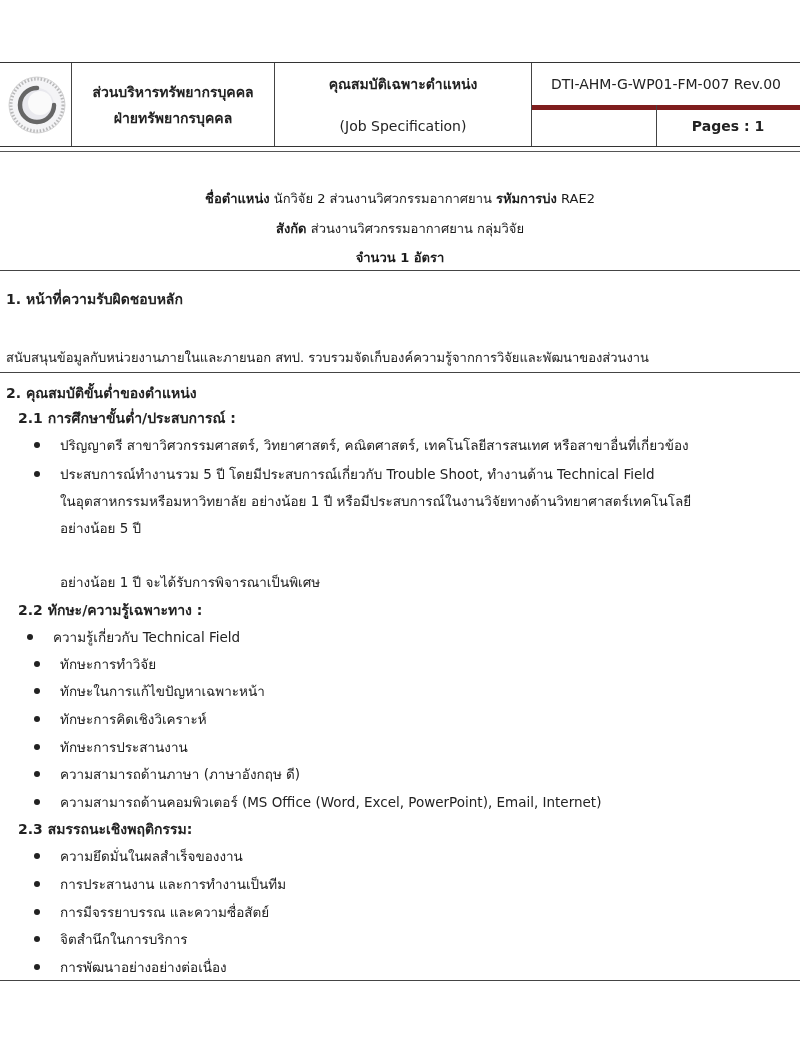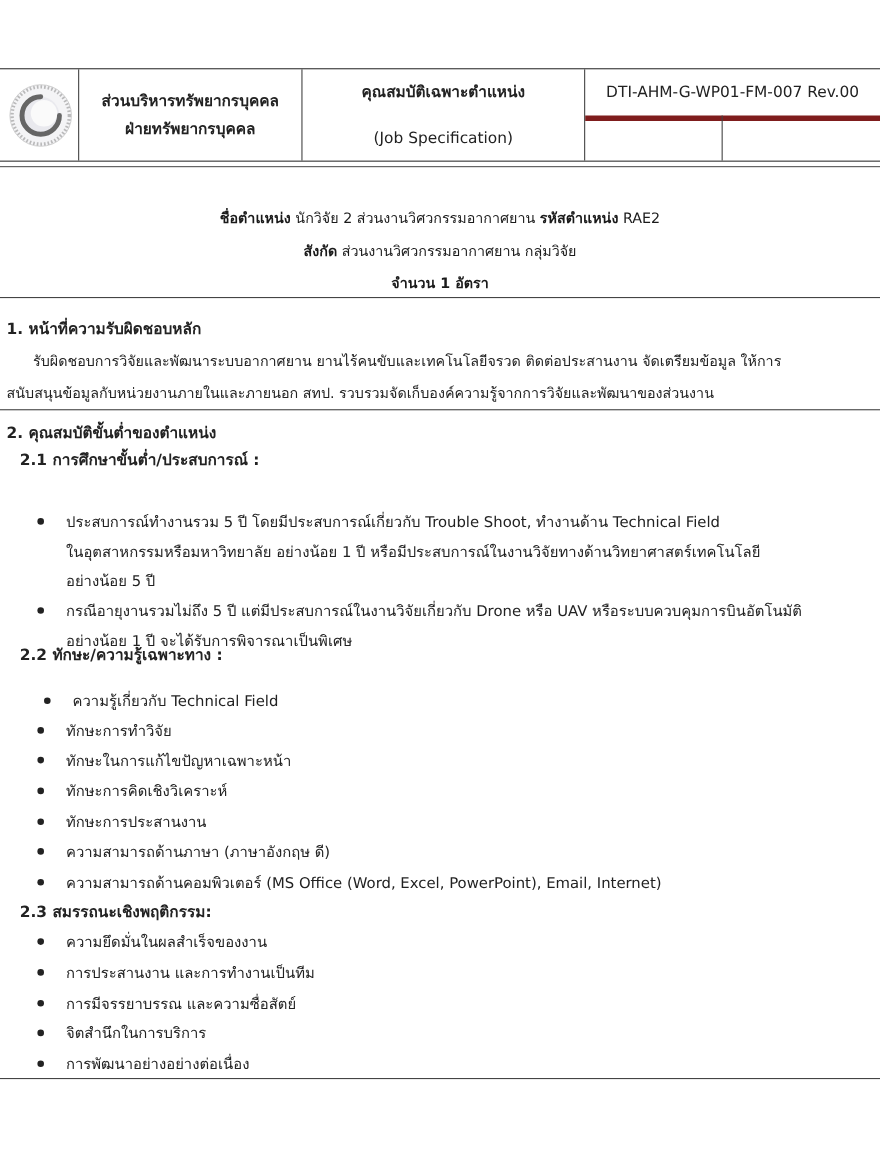--- a/index.html
+++ b/index.html
@@ -63,55 +63,55 @@
       <div class="dept-line">ส่วนบริหารทรัพยากรบุคคล</div>
       <div class="dept-line">ฝ่ายทรัพยากรบุคคล</div>
     </div>
     <div class="cell c-title">
       <div class="title-line b">คุณสมบัติเฉพาะตำแหน่ง</div>
       <div class="title-line">(Job Specification)</div>
     </div>
     <div class="cell c-right">
       <div class="r1">DTI-AHM-G-WP01-FM-007 Rev.00</div>
       <div class="r2a"></div>
+      <div class="r2b">Pages : 1</div>
     </div>
   </div>
   <div class="hdr-rule2"></div>
 
   <div class="center-block" style="top:188px;">
     <b>ชื่อตำแหน่ง</b>
     <span>นักวิจัย 2 ส่วนงานวิศวกรรมอากาศยาน</span>
-    <b>รหัสตำแหน่ง</b>
+    <b>รหัมการบ่ง</b>
     <span>RAE2</span>
   </div>
   <div class="center-block" style="top:218px;">
     <b>สังกัด</b>
     <span>ส่วนงานวิศวกรรมอากาศยาน กลุ่มวิจัย</span>
   </div>
   <div class="center-block" style="top:247px; font-weight:bold;">จำนวน 1 อัตรา</div>
 
   <div class="rule" style="top:270px;"></div>
 
   <div class="line h1" style="left:6px; top:288px;">1. หน้าที่ความรับผิดชอบหลัก</div>
-  <div class="line" style="left:30px; top:318px; font-size:13px;">รับผิดชอบการวิจัยและพัฒนาระบบอากาศยาน ยานไร้คนขับและเทคโนโลยีจรวด ติดต่อประสานงาน จัดเตรียมข้อมูล ให้การ</div>
   <div class="line" style="left:6px; top:347px; font-size:13px;">สนับสนุนข้อมูลกับหน่วยงานภายในและภายนอก สทป. รวบรวมจัดเก็บองค์ความรู้จากการวิจัยและพัฒนาของส่วนงาน</div>
 
   <div class="rule" style="top:372px;"></div>
 
   <div class="line h1" style="left:6px; top:382px;">2. คุณสมบัติขั้นต่ำของตำแหน่ง</div>
   <div class="line h2" style="left:18px; top:407px;">2.1 การศึกษาขั้นต่ำ/ประสบการณ์ :</div>
 
+  <div class="line bullet" style="left:60px; top:434px;">ปริญญาตรี สาขาวิศวกรรมศาสตร์, วิทยาศาสตร์, คณิตศาสตร์, เทคโนโลยีสารสนเทศ หรือสาขาอื่นที่เกี่ยวข้อง</div>
   <div class="line bullet" style="left:60px; top:463px;">ประสบการณ์ทำงานรวม 5 ปี โดยมีประสบการณ์เกี่ยวกับ Trouble Shoot, ทำงานด้าน Technical Field</div>
   <div class="line" style="left:60px; top:490px;">ในอุตสาหกรรมหรือมหาวิทยาลัย อย่างน้อย 1 ปี หรือมีประสบการณ์ในงานวิจัยทางด้านวิทยาศาสตร์เทคโนโลยี</div>
   <div class="line" style="left:60px; top:517px;">อย่างน้อย 5 ปี</div>
-  <div class="line bullet" style="left:60px; top:544px;">กรณีอายุงานรวมไม่ถึง 5 ปี แต่มีประสบการณ์ในงานวิจัยเกี่ยวกับ Drone  หรือ UAV  หรือระบบควบคุมการบินอัตโนมัติ</div>
   <div class="line" style="left:60px; top:571px;">อย่างน้อย 1 ปี จะได้รับการพิจารณาเป็นพิเศษ</div>
 
-  <div class="line h2" style="left:18px; top:584px;">2.2 ทักษะ/ความรู้เฉพาะทาง :</div>
-  <div class="line bullet" style="left:66px; top:626px;">ความรู้เกี่ยวกับ Technical Field</div>
+  <div class="line h2" style="left:18px; top:599px;">2.2 ทักษะ/ความรู้เฉพาะทาง :</div>
+  <div class="line bullet" style="left:53px; top:626px;">ความรู้เกี่ยวกับ Technical Field</div>
   <div class="line bullet" style="left:60px; top:653px;">ทักษะการทำวิจัย</div>
   <div class="line bullet" style="left:60px; top:680px;">ทักษะในการแก้ไขปัญหาเฉพาะหน้า</div>
   <div class="line bullet" style="left:60px; top:708px;">ทักษะการคิดเชิงวิเคราะห์</div>
   <div class="line bullet" style="left:60px; top:736px;">ทักษะการประสานงาน</div>
   <div class="line bullet" style="left:60px; top:791px;">ความสามารถด้านคอมพิวเตอร์ (MS Office (Word, Excel, PowerPoint), Email, Internet)</div>
   <div class="line bullet" style="left:60px; top:763px;">ความสามารถด้านภาษา (ภาษาอังกฤษ ดี)</div>
 
   <div class="line h2" style="left:18px; top:818px;">2.3 สมรรถนะเชิงพฤติกรรม:</div>
   <div class="line bullet" style="left:60px; top:845px;">ความยึดมั่นในผลสำเร็จของงาน</div>
   <div class="line bullet" style="left:60px; top:873px;">การประสานงาน และการทำงานเป็นทีม</div>

